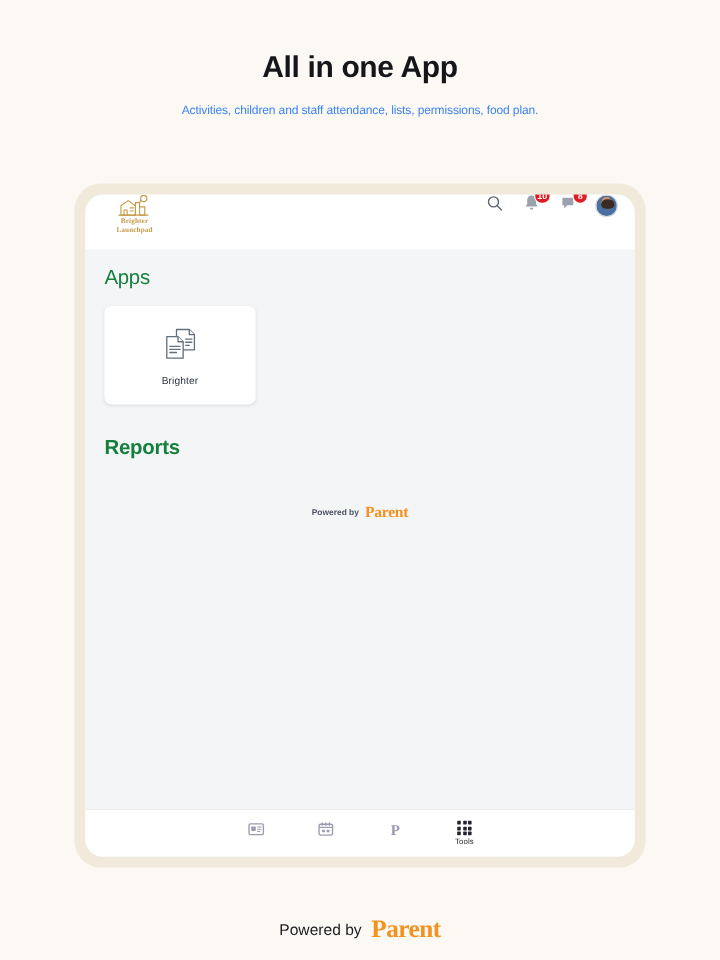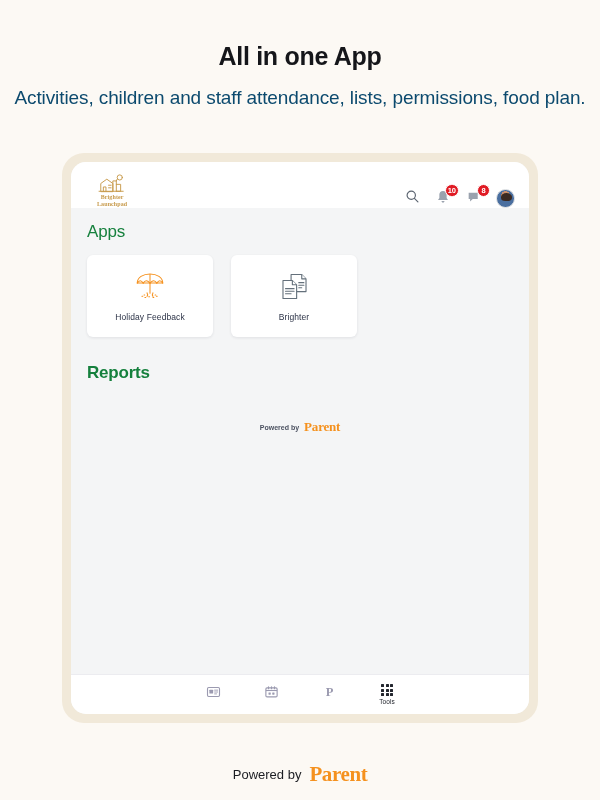--- a/index.html
+++ b/index.html
@@ -11,21 +11,21 @@
   }
   .page { position: relative; width: 600px; height: 800px; }
 
   
   .promo { padding-top: 42px; text-align: center; }
   .promo-title {
     font-size: 25px; font-weight: bold; color: #15161a;
     letter-spacing: -0.3px;
   }
   .promo-sub {
-    margin-top: 16px; font-size: 19px; color: #0c4a6e;
+    margin-top: 16px; font-size: 10px; color: #3b82f6;
     letter-spacing: -0.1px;
   }
 
   
   .tablet {
     position: absolute; left: 62px; top: 153px;
     width: 476px; height: 570px;
     background: #F1E9D9;
     border-radius: 22px;
     padding: 9px;
@@ -34,21 +34,21 @@
     width: 100%; height: 100%;
     background: #F4F5F6;
     border-radius: 15px;
     overflow: hidden;
     display: flex; flex-direction: column;
   }
 
   
   .topbar {
     height: 46px; background: #ffffff;
-    display: flex; align-items: flex-end;
+    display: flex; align-items: flex-start;
     padding: 0 14px 0 26px;
     flex: 0 0 auto;
   }
   .brand { display: flex; flex-direction: column; align-items: center; gap: 1px; }
   .brand-mark { width: 30px; height: 19px; }
   .brand-name {
     font-family: "Liberation Serif", serif;
     font-size: 6px; color: #C79A4B; text-align: center;
     line-height: 1.15; font-weight: bold; letter-spacing: .1px;
   }
@@ -203,38 +203,20 @@
 
           <div class="avatar"></div>
         </div>
       </div>
 
       <div class="appbody">
 
         <div class="section-title">Apps</div>
         <div class="card-row">
 
-          <div class="card">
-            <span class="card-icon">
-              <svg viewBox="0 0 40 36" width="34" height="31">
-                <g fill="none" stroke="#F5911E" stroke-width="1.2" stroke-linecap="round" stroke-linejoin="round">
-                  <path d="M20 4 L20 26"></path>
-                  <path d="M5 14 C5 7.5 11.8 3.2 20 3.2 C28.2 3.2 35 7.5 35 14 Z"></path>
-                  <path d="M5 14 C7.5 10.4 9.6 10.4 12 14"></path>
-                  <path d="M12 14 C14.4 10.4 16.5 10.4 20 14"></path>
-                  <path d="M20 14 C23.5 10.4 25.6 10.4 28 14"></path>
-                  <path d="M28 14 C30.4 10.4 32.5 10.4 35 14"></path>
-                  <path d="M16.5 25.5 C17.6 27.3 17.6 28.4 16.5 29.6"></path>
-                  <path d="M23.5 25.5 C22.4 27.3 22.4 28.4 23.5 29.6"></path>
-                  <path d="M10.5 29.5 L11.5 29.5 M14 31 L15 31 M18.5 30 L19.5 30 M23.5 31 L24.5 31 M27.5 29.5 L28.5 29.5 M13 28 L13.8 28 M26 28 L26.8 28"></path>
-                </g>
-              </svg>
-            </span>
-            <span class="card-label">Holiday Feedback</span>
-          </div>
 
           <div class="card">
             <span class="card-icon">
               <svg viewBox="0 0 36 34" width="31" height="29">
                 <g fill="#ffffff" stroke="#64707B" stroke-width="1.3" stroke-linejoin="round">
                   <path d="M14 3 L26.5 3 L31.5 8 L31.5 23 L14 23 Z"></path>
                   <path d="M26.5 3 L26.5 8 L31.5 8"></path>
                   <path d="M4.5 10 L15.5 10 L20.5 15 L20.5 31 L4.5 31 Z"></path>
                   <path d="M15.5 10 L15.5 15 L20.5 15"></path>
                 </g>

